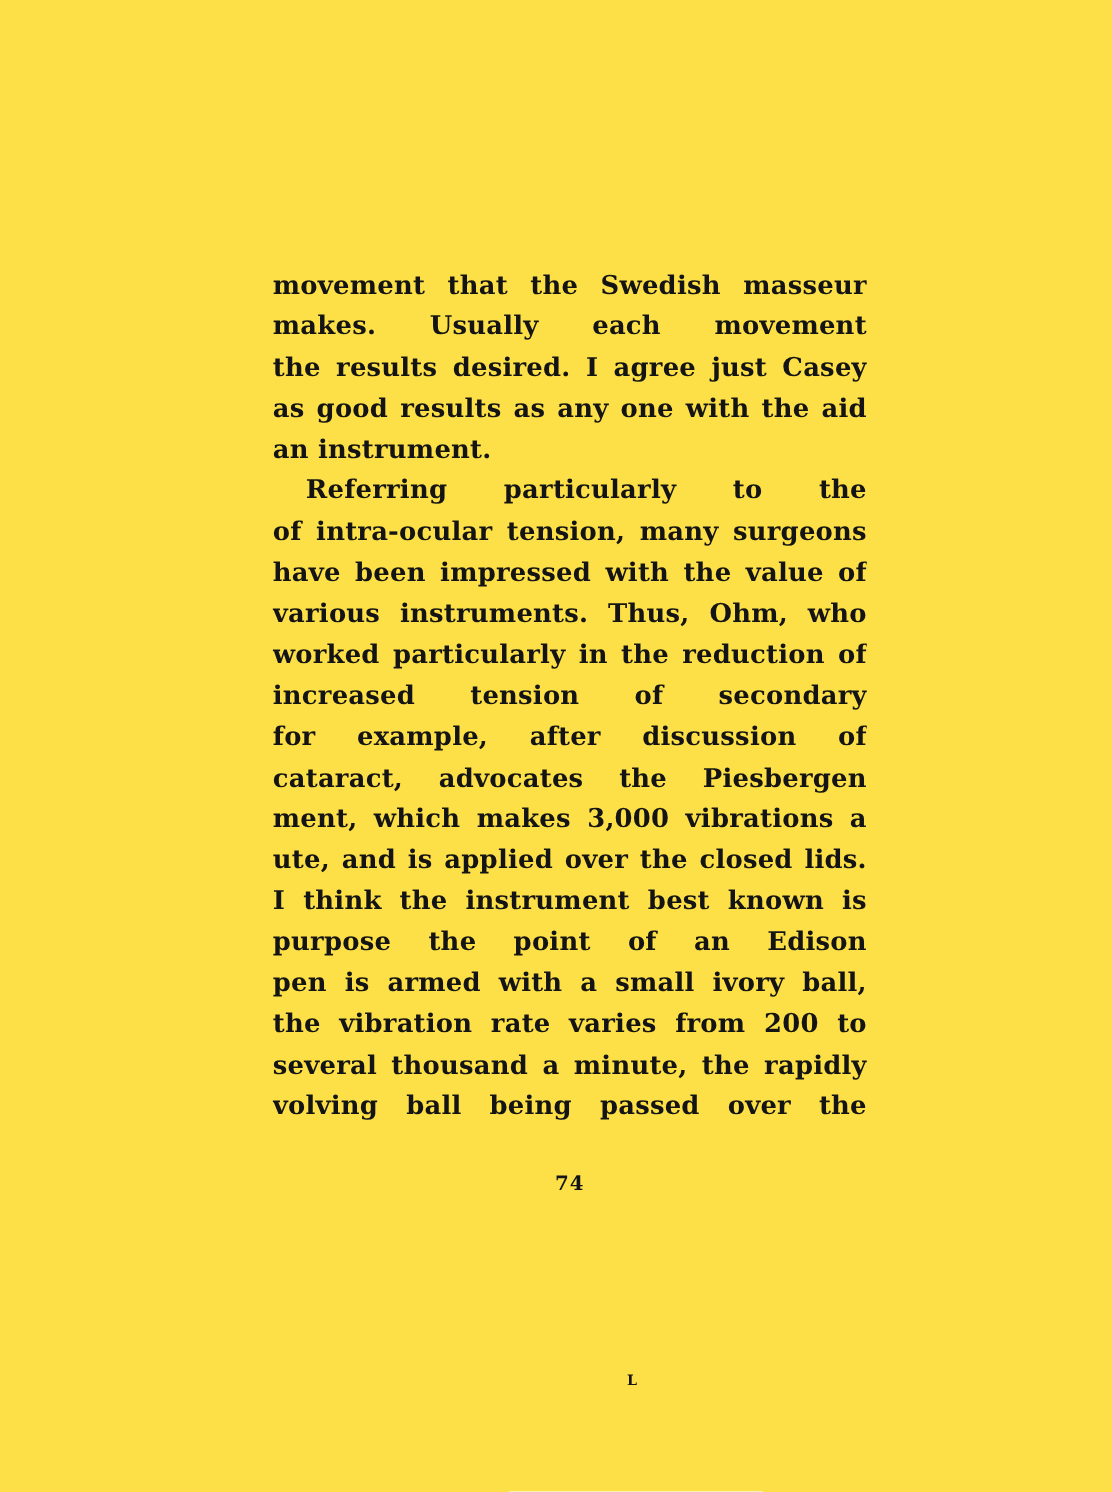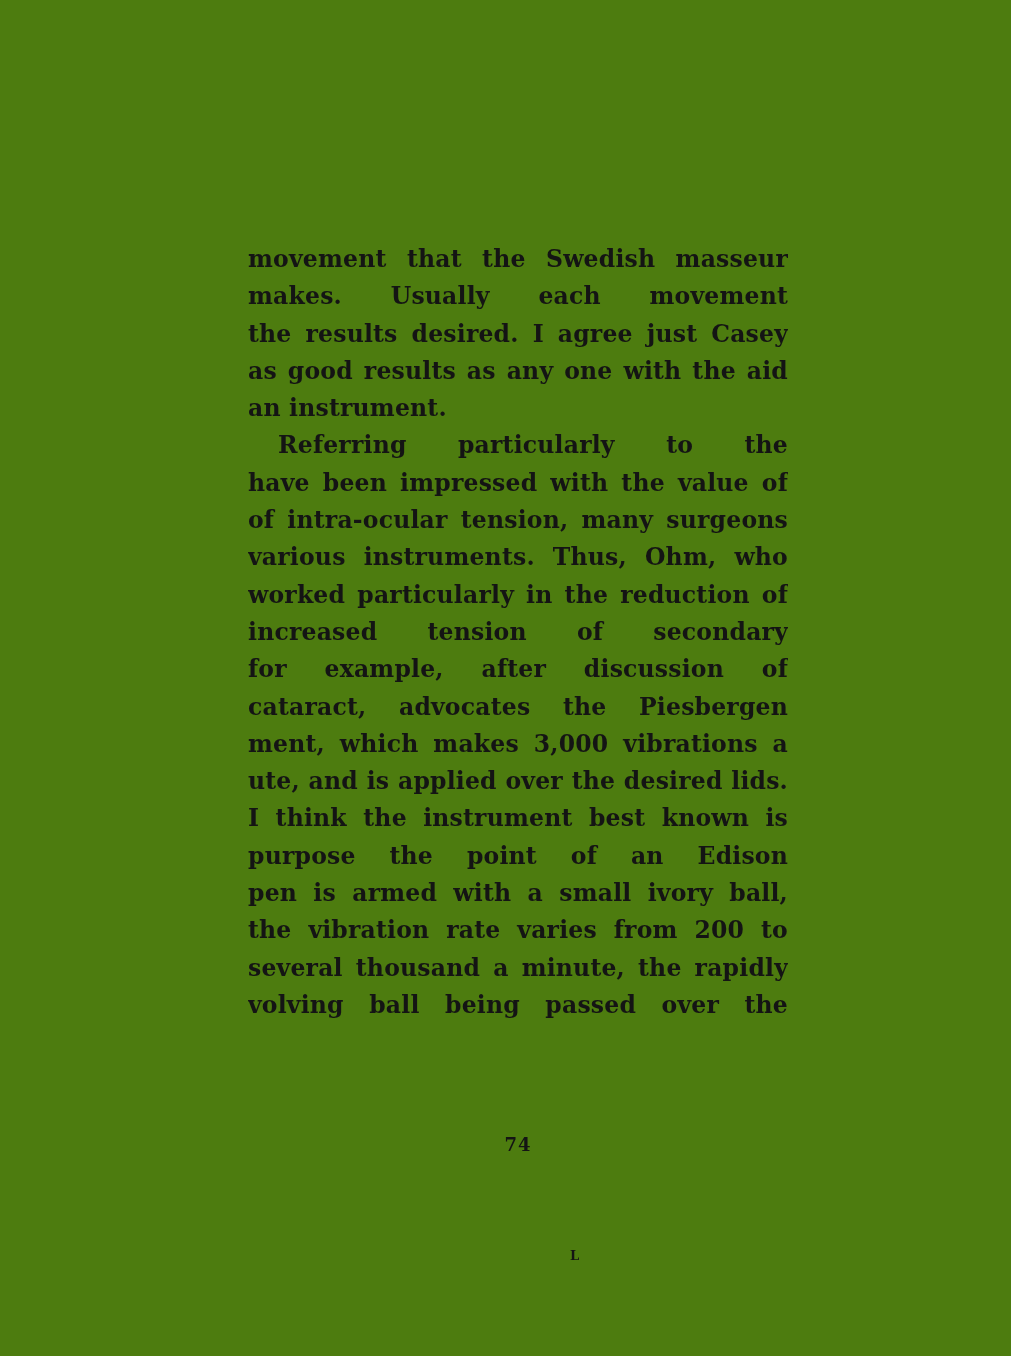--- a/index.html
+++ b/index.html
@@ -4,21 +4,21 @@
 <style>
   html, body {
     margin: 0;
     padding: 0;
     background: #ffffff;
   }
   .page {
     position: relative;
     width: 1011px;
     height: 1356px;
-    background: #4d7c0f;
+    background: #fde047;
     font-family: "DejaVu Serif", serif;
     color: #141414;
     overflow: hidden;
   }
   .text-block {
     position: absolute;
     left: 248px;
     top: 241px;
     width: 540px;
     font-size: 23.5px;
@@ -38,21 +38,21 @@
   }
   .line.flush-left {
     text-align-last: left;
   }
   .line.indent {
     text-indent: 30px;
   }
   .page-number {
     position: absolute;
     left: 248px;
-    top: 1134px;
+    top: 1066px;
     width: 540px;
     text-align: center;
     font-size: 18px;
     font-weight: 700;
     letter-spacing: 1px;
     color: #141414;
   }
   .printers-mark {
     position: absolute;
     left: 570px;
@@ -69,29 +69,29 @@
   <div class="text-block" id="text-block">
       <div class="paragraph">
         <div class="line">movement that the Swedish masseur</div>
         <div class="line">makes. Usually each movement occupied</div>
         <div class="line">the results desired. I agree just Casey</div>
         <div class="line">as good results as any one with the aid of</div>
         <div class="line flush-left">an instrument.</div>
       </div>
       <div class="paragraph">
         <div class="line indent">Referring particularly to the reduction</div>
+        <div class="line">of intra-ocular tension, many surgeons</div>
         <div class="line">have been impressed with the value of</div>
-        <div class="line">of intra-ocular tension, many surgeons</div>
         <div class="line">various instruments. Thus, Ohm, who has</div>
         <div class="line">worked particularly in the reduction of the</div>
         <div class="line">increased tension of secondary glaucoma,</div>
         <div class="line">for example, after discussion of lamellar</div>
         <div class="line">cataract, advocates the Piesbergen instru-</div>
         <div class="line">ment, which makes 3,000 vibrations a min-</div>
-        <div class="line">ute, and is applied over the desired lids.</div>
+        <div class="line">ute, and is applied over the closed lids.</div>
         <div class="line">I think the instrument best known is the</div>
         <div class="line">purpose the point of an Edison movement</div>
         <div class="line">pen is armed with a small ivory ball, and</div>
         <div class="line">the vibration rate varies from 200 to</div>
         <div class="line">several thousand a minute, the rapidly re-</div>
         <div class="line">volving ball being passed over the closed</div>
       </div>
     </div>
   <div class="page-number">74</div>
   <div class="printers-mark">L</div>

